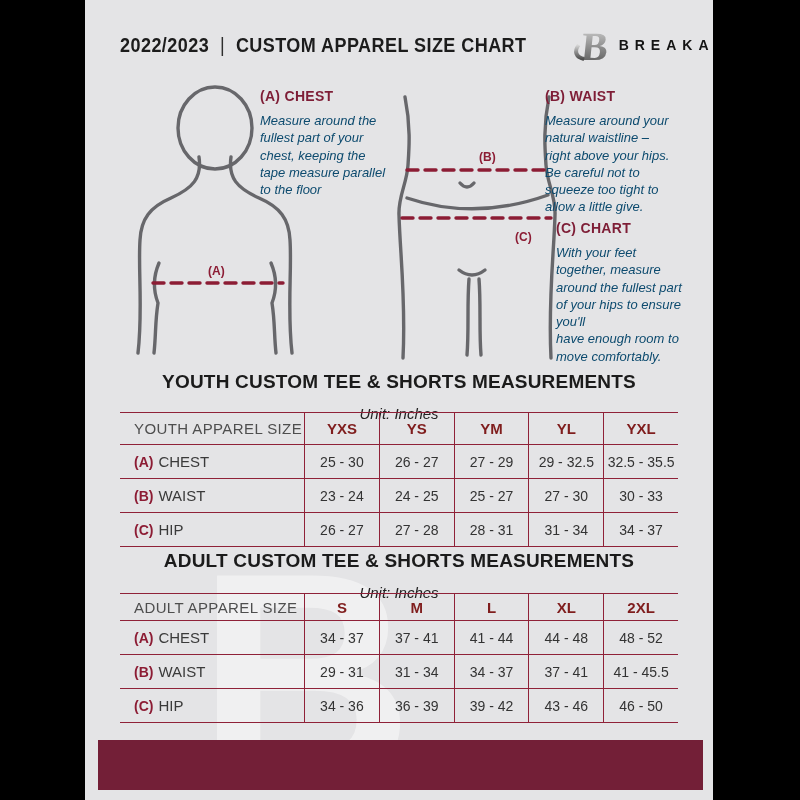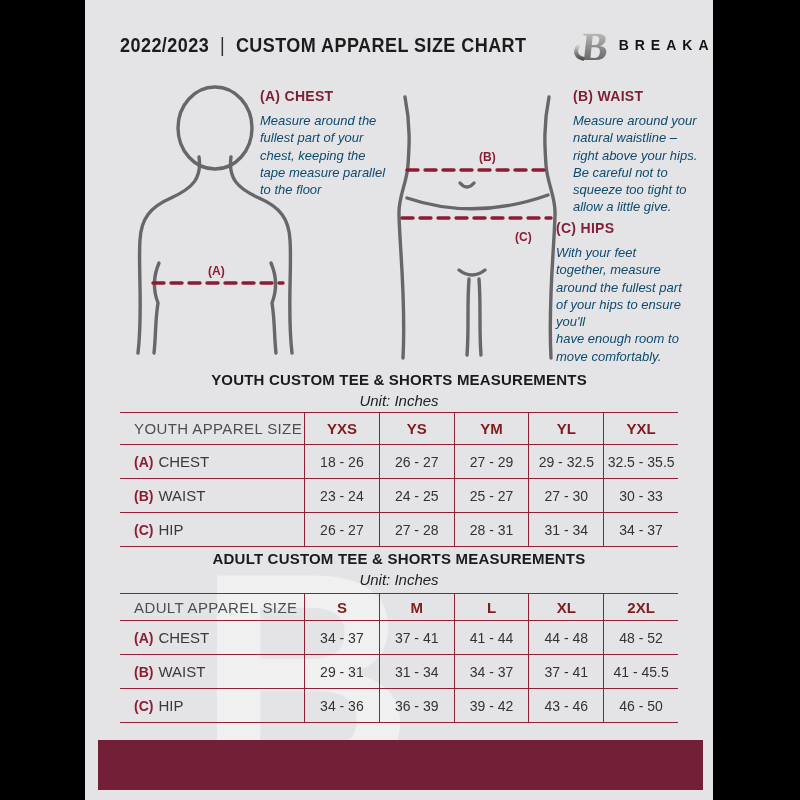--- a/index.html
+++ b/index.html
@@ -22,22 +22,22 @@
   .sec-b{font-size:13px;font-style:italic;color:#0c4a6e;line-height:1.33;white-space:pre;margin:0;}
 
   
   .fig{position:absolute;z-index:1;}
   .fig path,.fig ellipse{fill:none;stroke:#67676b;stroke-width:3.4;stroke-linecap:round;}
   .fig .dash{stroke:#8c1c34;stroke-width:3.4;stroke-dasharray:11 7;}
   .fig text{fill:#8c1c34;font-weight:bold;font-size:12px;font-family:"Liberation Sans",sans-serif;}
 
   
   .tblock{position:absolute;left:0;width:628px;text-align:center;z-index:2;}
-  .ttitle{font-size:15px;font-weight:bold;color:#1b1b1b;letter-spacing:.2px;}
-  .tunit{font-size:15px;font-style:italic;color:#222;margin-top:4px;}
+  .ttitle{font-size:19px;font-weight:bold;color:#1b1b1b;letter-spacing:.2px;}
+  .tunit{font-size:15px;font-style:italic;color:#222;margin-top:12px;}
 
   
   .tbl{position:absolute;left:35px;width:558px;z-index:2;}
   .trow{display:grid;grid-template-columns:184px repeat(5,1fr);height:33px;
         border-bottom:1.5px solid #8f2138;}
   .trow.head{border-top:1.5px solid #8f2138;height:31px;}
   .tbl.adult .trow.head{height:26px;}
   .tc{display:flex;align-items:center;justify-content:center;font-size:14px;color:#333;
       border-left:1.5px solid #8f2138;}
   .tc.lbl{justify-content:flex-start;padding-left:14px;border-left:none;}
@@ -111,31 +111,31 @@
     </svg>
 
     <div class="sec" style="left:175px;top:88px;width:145px;">
       <div class="sec-h">(A) CHEST</div>
       <p class="sec-b">Measure around the
 fullest part of your
 chest, keeping the
 tape measure parallel
 to the floor</p>
     </div>
-    <div class="sec" style="left:488px;top:88px;width:155px;">
+    <div class="sec" style="left:460px;top:88px;width:155px;">
       <div class="sec-h">(B) WAIST</div>
       <p class="sec-b">Measure around your
 natural waistline –
 right above your hips.
 Be careful not to
 squeeze too tight to
 allow a little give.</p>
     </div>
     <div class="sec" style="left:471px;top:220px;width:160px;">
-      <div class="sec-h">(C) HIPS</div>
+      <div class="sec-h">(C) CHART</div>
       <p class="sec-b">With your feet
 together, measure
 around the fullest part
 of your hips to ensure
 you'll
 have enough room to
 move comfortably.</p>
     </div>
 
     <div class="tblock" style="top:371px;">
@@ -149,21 +149,21 @@
         <div class="tc">YS</div>
         <div class="tc">YM</div>
         <div class="tc">YL</div>
         <div class="tc">YXL</div>
       </div>
       <div class="trow">
         <div class="tc lbl">
             <span class="pfx">(A)</span>
             <span class="row-lbl">CHEST</span>
           </div>
-        <div class="tc">18 - 26</div>
+        <div class="tc">25 - 30</div>
         <div class="tc">26 - 27</div>
         <div class="tc">27 - 29</div>
         <div class="tc">29 - 32.5</div>
         <div class="tc">32.5 - 35.5</div>
       </div>
       <div class="trow">
         <div class="tc lbl">
             <span class="pfx">(B)</span>
             <span class="row-lbl">WAIST</span>
           </div>

